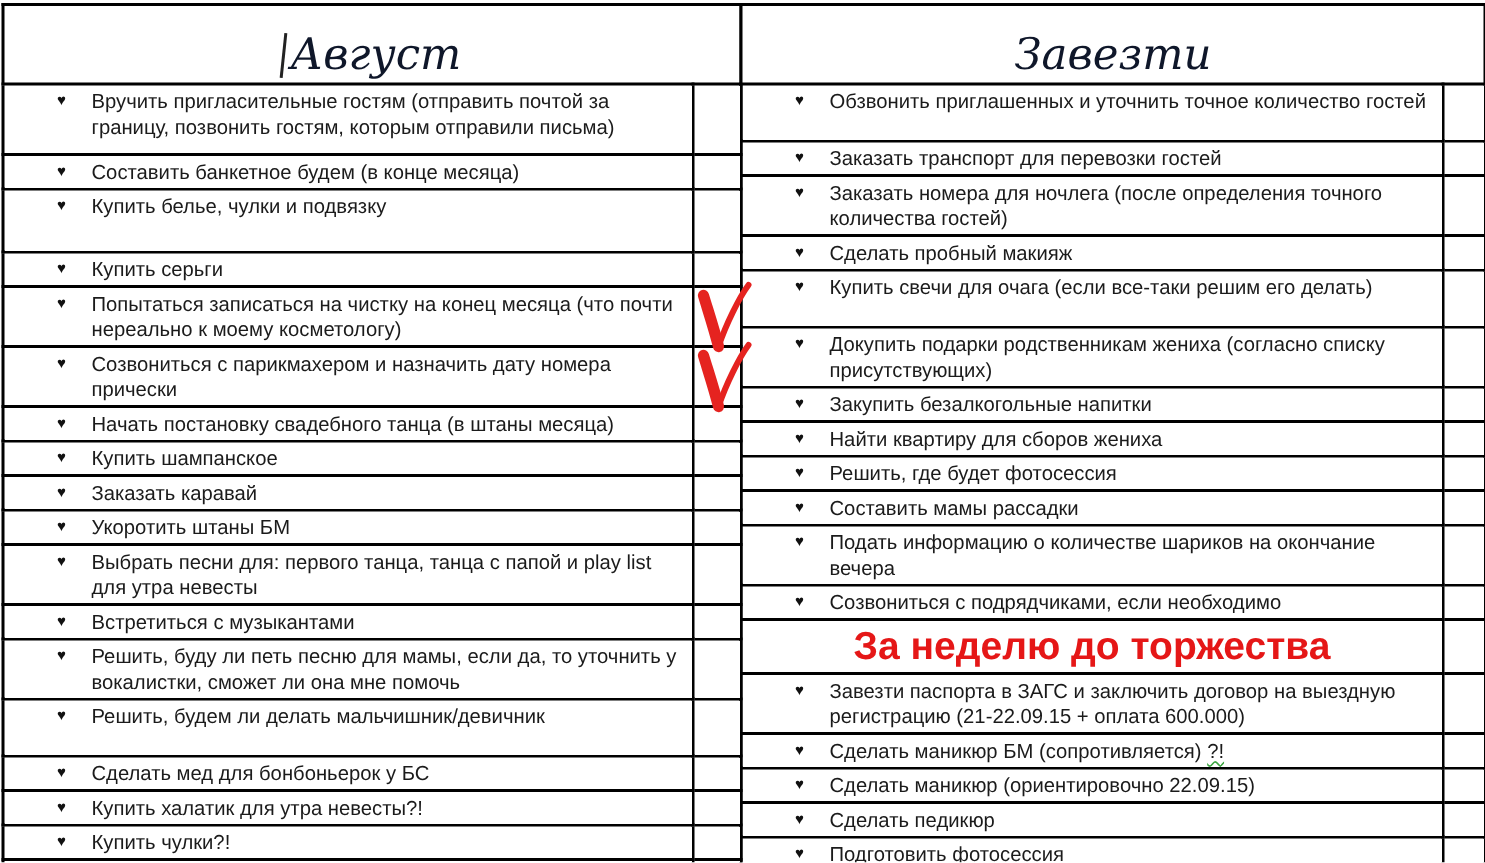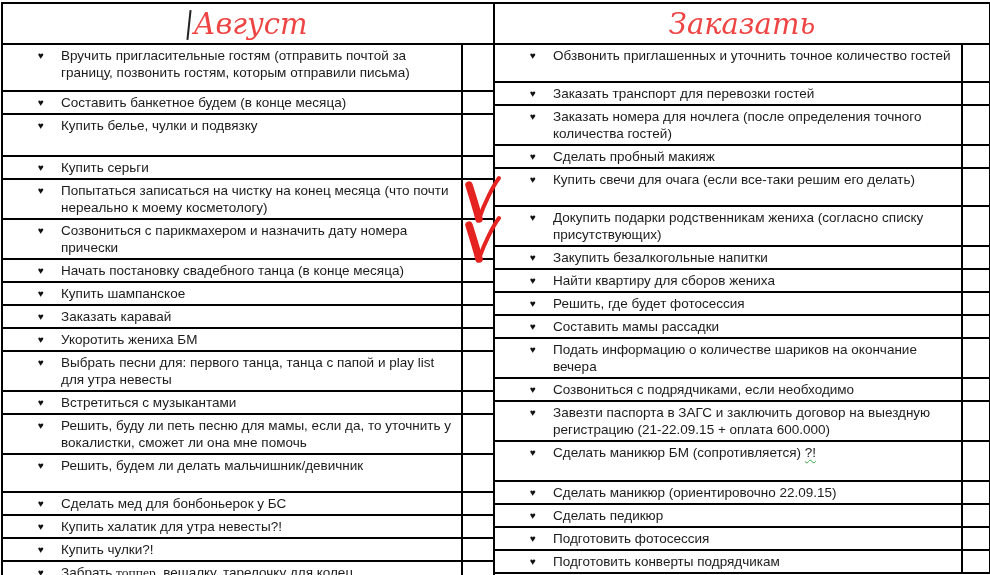--- a/index.html
+++ b/index.html
@@ -17,26 +17,26 @@
   table { border-collapse: collapse; table-layout: fixed; }
   .t-aug { width: 492px; height: 571px; }
   .t-sep { width: 496px; height: 571px; margin-left: -2px; }
   th, td { border: 2px solid #000000; vertical-align: top; background: #fff; }
   col.c-item-aug { width: 460px; }
   col.c-check-aug { width: 32px; }
   col.c-item-sep { width: 468px; }
   col.c-check-sep { width: 28px; }
 
   th.month-cell {
-    height: 35px; padding: 4px 0 2px 0;
+    height: 35px; padding: 16px 0 2px 0;
     font-family: "DejaVu Serif", serif;
     font-style: italic; font-weight: 400;
     font-size: 29px; line-height: 33px;
     text-align: center; vertical-align: middle;
-    color: #ef4444;
+    color: #0f172a;
   }
   .cursor {
     display: inline-block; width: 2px; height: 30px;
     background: #222; transform: rotate(6deg);
     vertical-align: middle; margin-right: 3px; position: relative; top: -1px;
   }
 
   .item-cell { padding: 0; position: relative; }
   .item-line {
     display: flex; align-items: flex-start;
@@ -158,21 +158,21 @@
               <svg class="chk chk-large" viewBox="0 0 40 50">
                 <path d="M9 12 C12 22, 16 34, 19 46" fill="none" stroke="#e52320" stroke-width="7.5" stroke-linecap="round"></path>
                 <path d="M19 46 C24 31, 33 13, 39 5" fill="none" stroke="#e52320" stroke-width="4" stroke-linecap="round"></path>
               </svg>
             </td>
           </tr>
           <tr>
             <td class="item-cell">
               <div class="item-line">
                 <span class="bullet">♥</span>
-                <span class="item-text">Начать постановку свадебного танца (в конце месяца)</span>
+                <span class="item-text">Начать постановку свадебного танца (в штаны месяца)</span>
               </div>
             </td>
             <td class="check-cell"></td>
           </tr>
           <tr>
             <td class="item-cell">
               <div class="item-line">
                 <span class="bullet">♥</span>
                 <span class="item-text">Купить шампанское</span>
               </div>
@@ -185,21 +185,21 @@
                 <span class="bullet">♥</span>
                 <span class="item-text">Заказать каравай</span>
               </div>
             </td>
             <td class="check-cell"></td>
           </tr>
           <tr>
             <td class="item-cell">
               <div class="item-line">
                 <span class="bullet">♥</span>
-                <span class="item-text">Укоротить жениха БМ</span>
+                <span class="item-text">Укоротить штаны БМ</span>
               </div>
             </td>
             <td class="check-cell"></td>
           </tr>
           <tr>
             <td class="item-cell">
               <div class="item-line">
                 <span class="bullet">♥</span>
                 <span class="item-text">Выбрать песни для: первого танца, танца с папой и play list для утра невесты</span>
               </div>
@@ -273,21 +273,21 @@
     </table>
 
     <table class="t-sep">
       <colgroup>
           <col class="c-item-sep">
           <col class="c-check-sep">
         </colgroup>
       <thead>
         <tr>
           <th class="month-cell" colspan="2">
-            <span>Заказать</span>
+            <span>Завезти</span>
           </th>
         </tr>
       </thead>
       <tbody id="tbody-sep">
           <tr>
             <td class="item-cell">
               <div class="item-line">
                 <span class="bullet">♥</span>
                 <span class="item-text">Обзвонить приглашенных и уточнить точное количество гостей</span>
               </div>
@@ -387,20 +387,26 @@
           <tr>
             <td class="item-cell">
               <div class="item-line">
                 <span class="bullet">♥</span>
                 <span class="item-text">Созвониться с подрядчиками, если необходимо</span>
               </div>
             </td>
             <td class="check-cell"></td>
           </tr>
           <tr>
+            <td class="item-cell section-cell">
+              <span class="section-text" style="color: rgb(229, 23, 23);">За неделю до торжества</span>
+            </td>
+            <td class="check-cell"></td>
+          </tr>
+          <tr>
             <td class="item-cell">
               <div class="item-line">
                 <span class="bullet">♥</span>
                 <span class="item-text">Завезти паспорта в ЗАГС и заключить договор на выездную регистрацию (21-22.09.15 + оплата 600.000)</span>
               </div>
             </td>
             <td class="check-cell"></td>
           </tr>
           <tr>
             <td class="item-cell">

